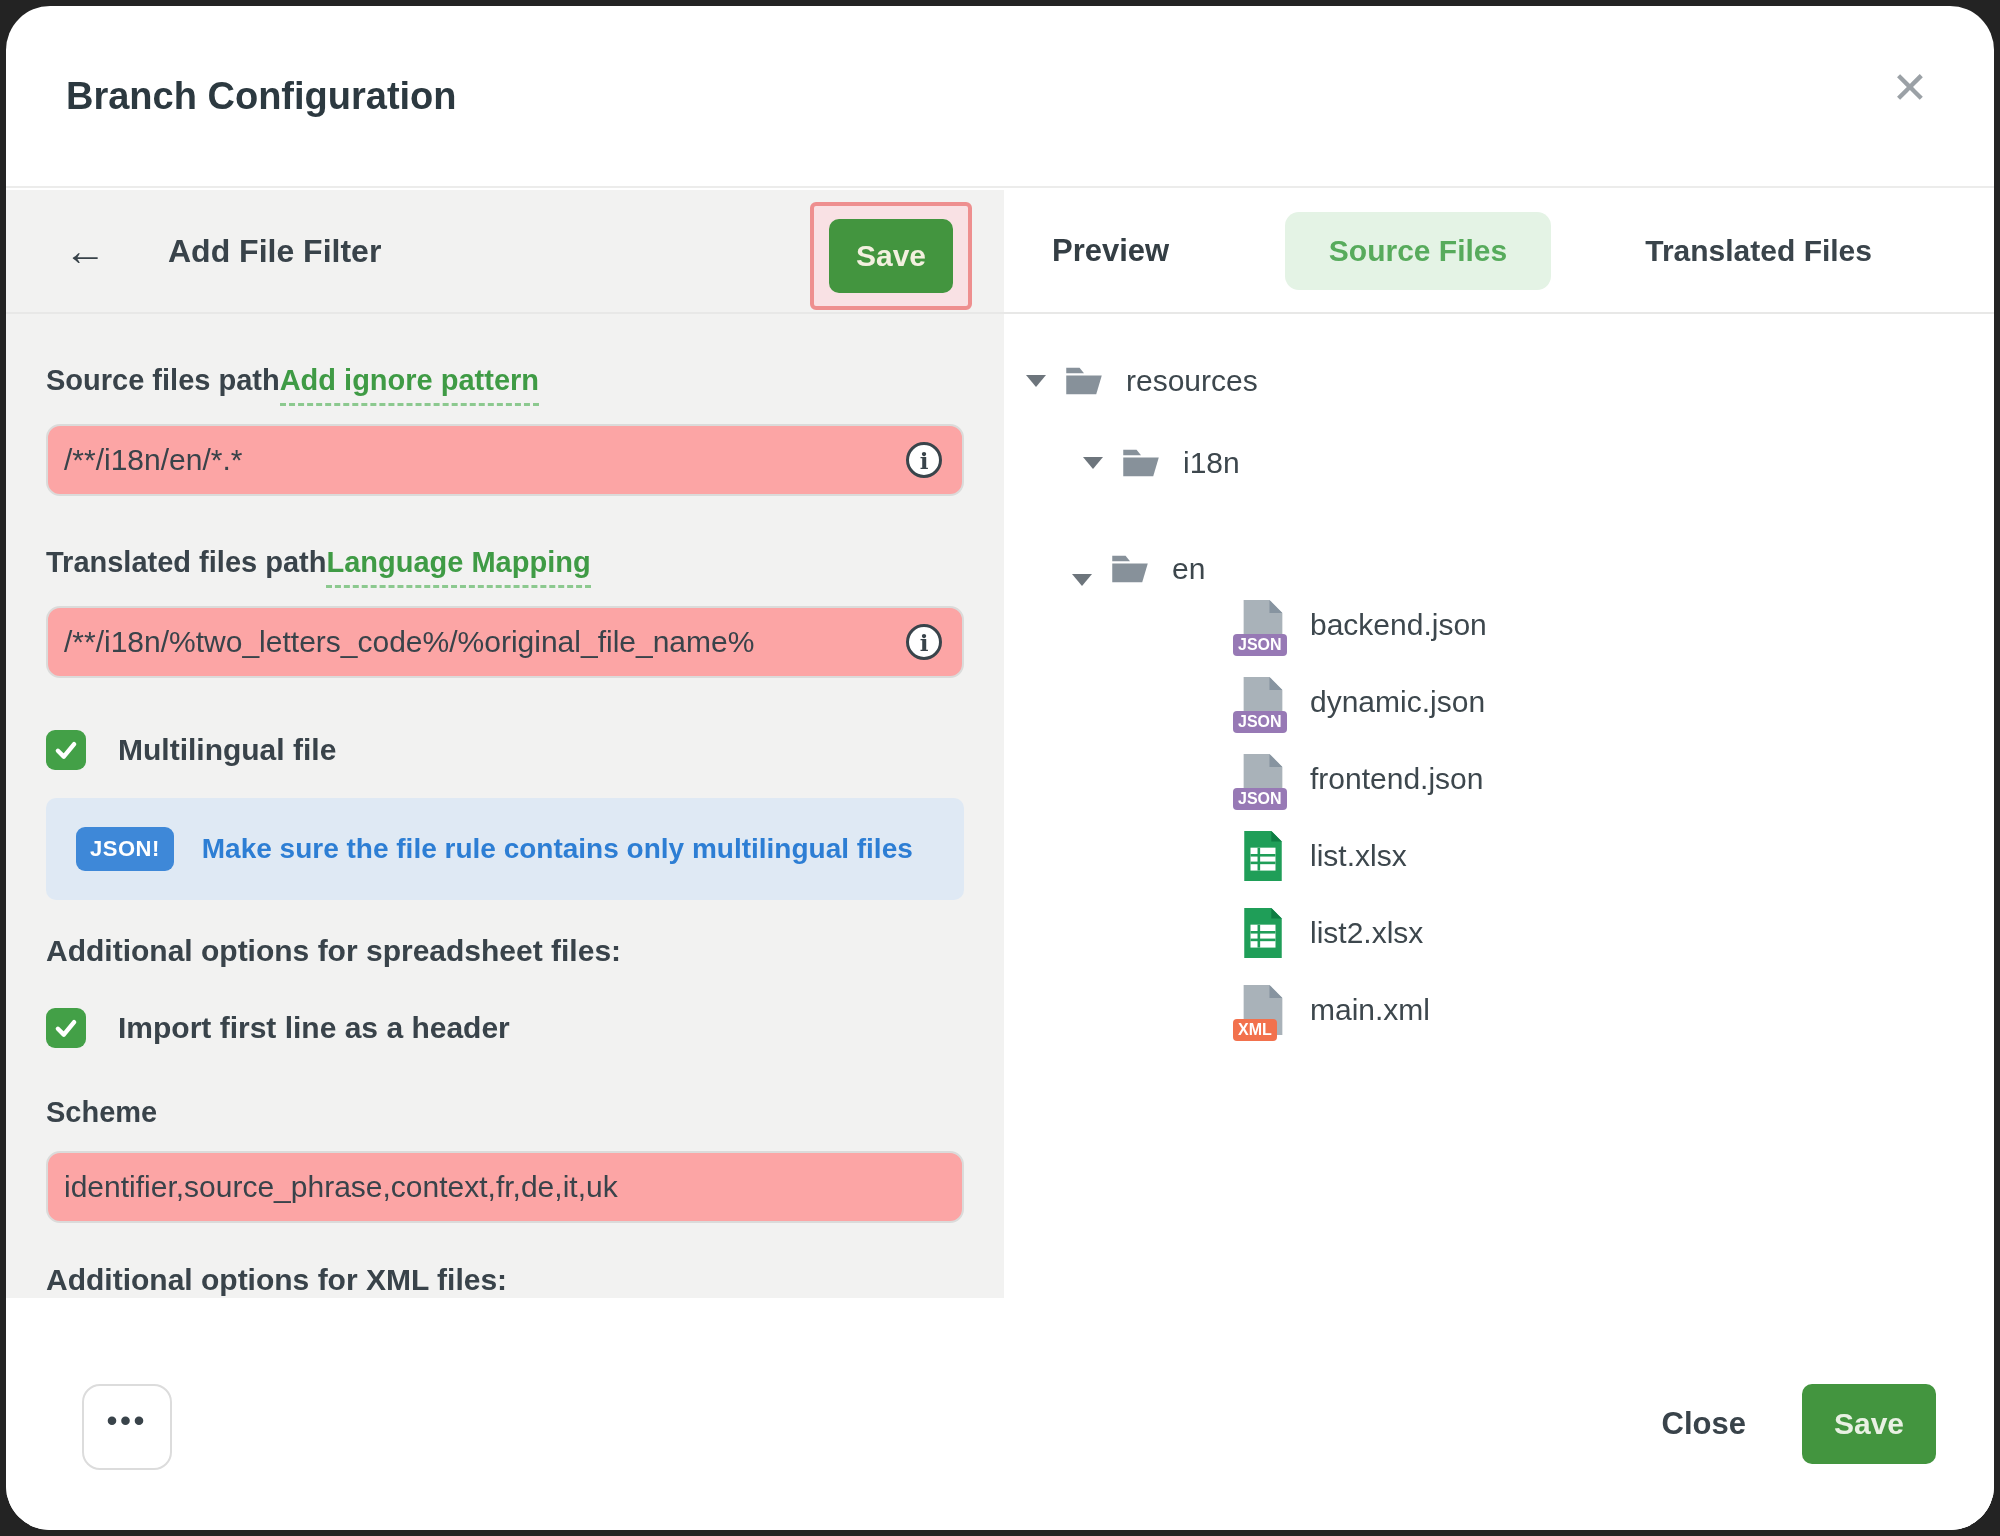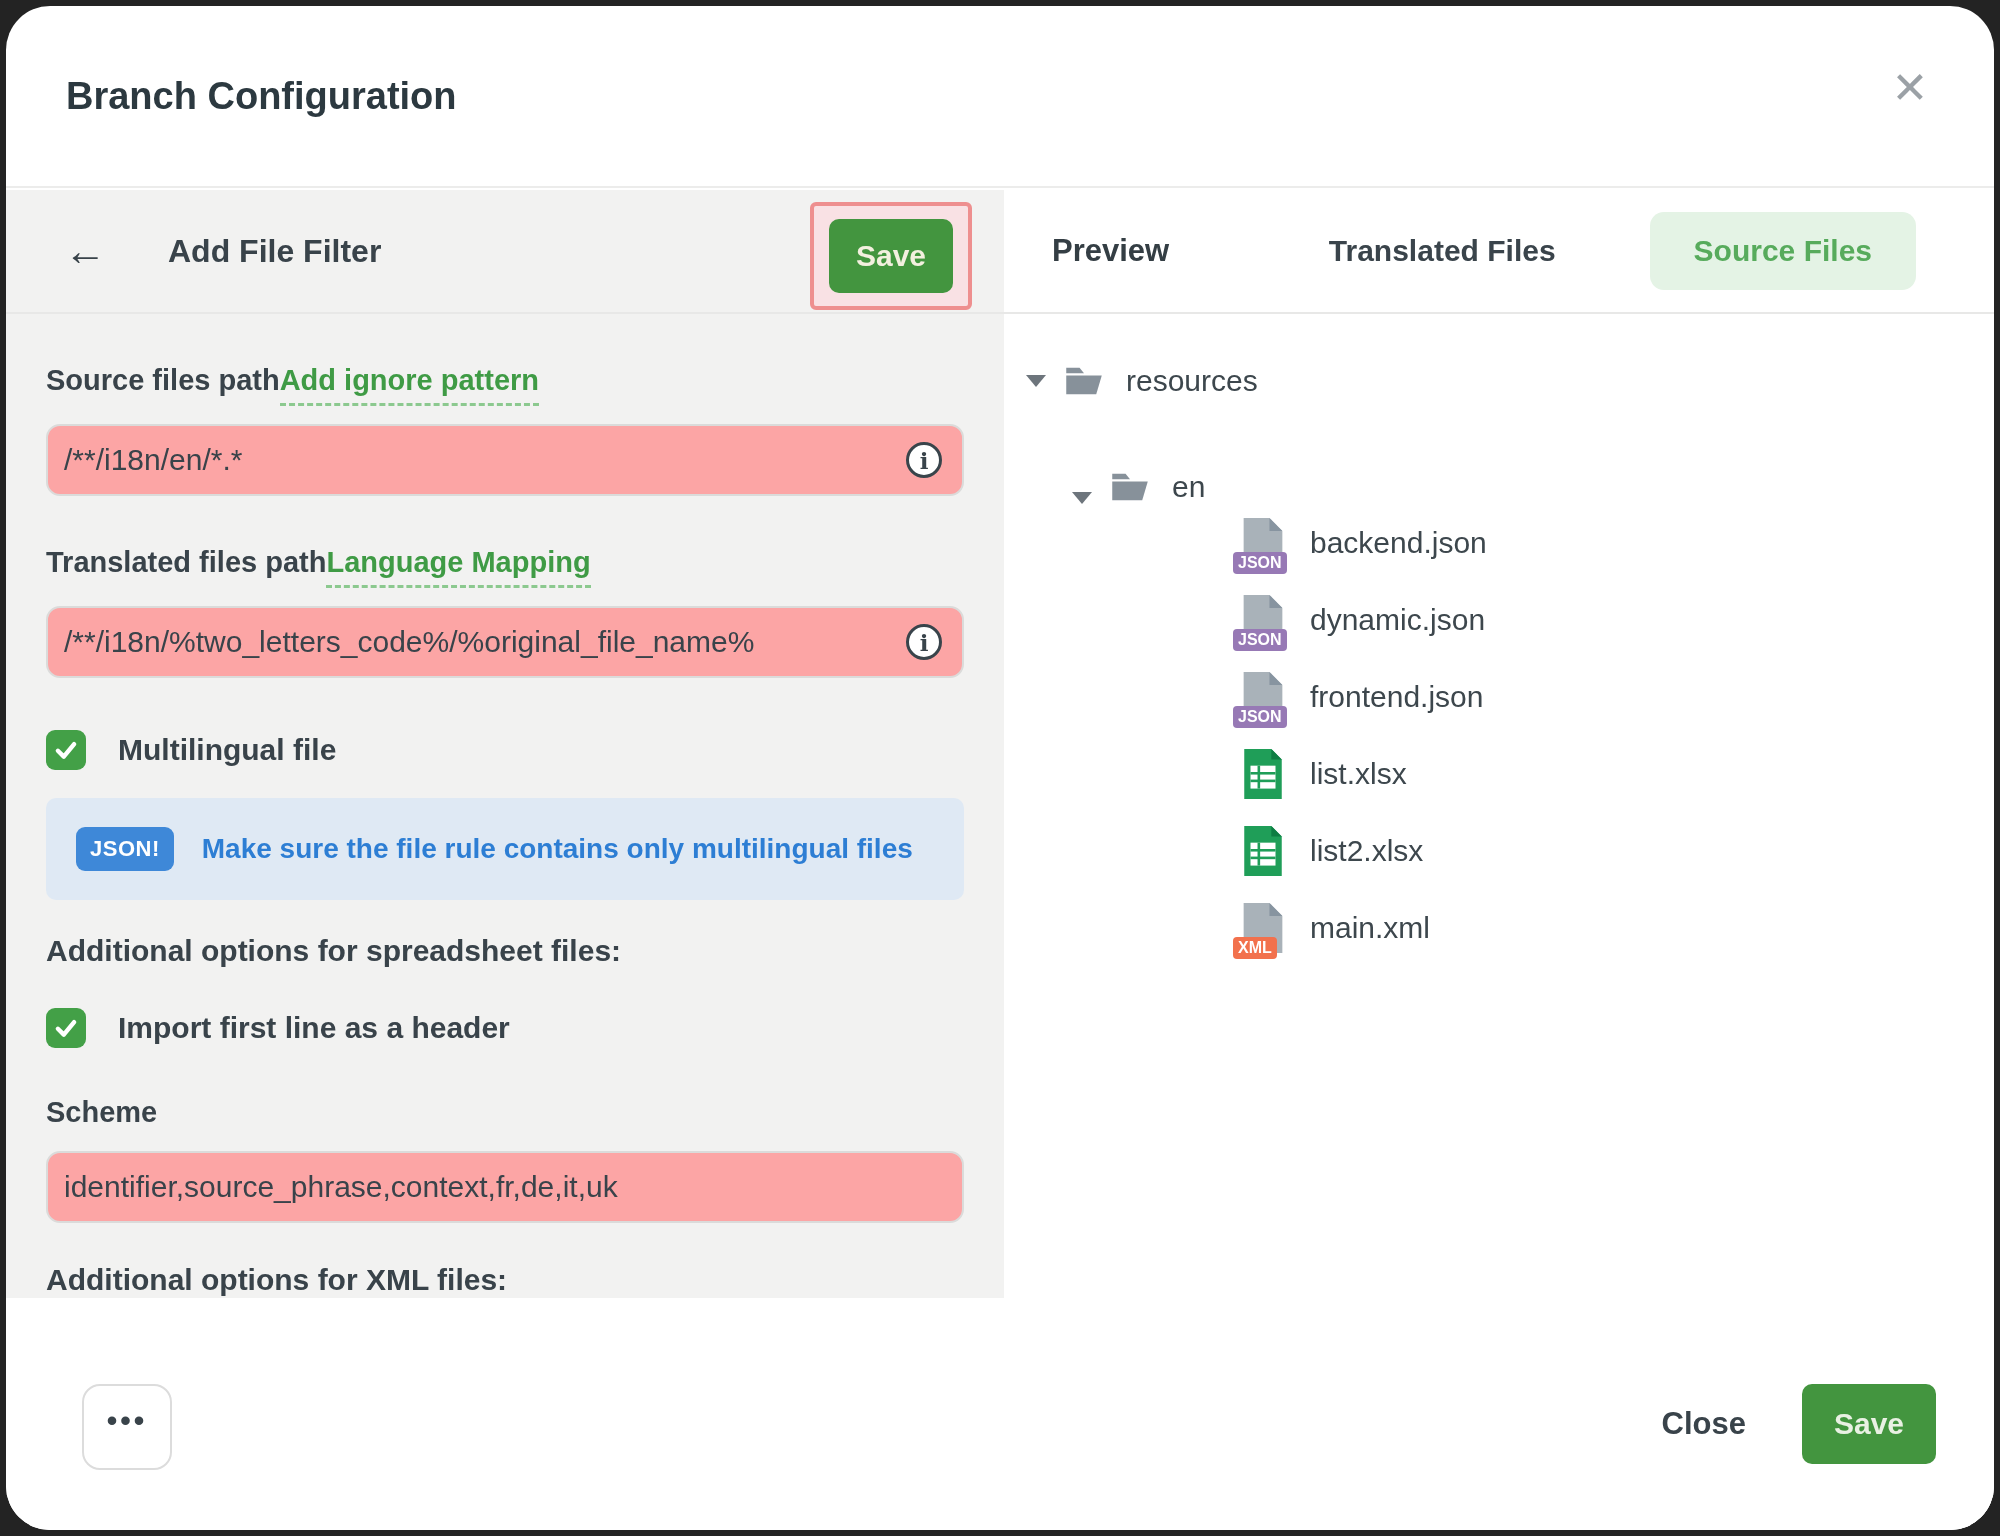--- a/index.html
+++ b/index.html
@@ -240,34 +240,42 @@
       </div>
 
       <div class="xml-heading">Additional options for XML files:</div>
     </div>
   </div>
 
   <div class="right-col">
     <div class="preview-header">
       <div class="preview-title">Preview</div>
       <div class="preview-tabs">
+        <button class="preview-tab active">Source Files</button>
         <button class="preview-tab">Translated Files</button>
-        <button class="preview-tab active">Source Files</button>
       </div>
     </div>
     <div class="tree">
   <div class="tree-row" style="padding-left: 22px;">
     <div class="caret"></div>
     <svg class="folder-icon" width="40" height="34" viewBox="0 0 36 30">
       <path fill="#87919a" d="M2 3 h12 l4 5 H2 z"></path>
       <path fill="#87919a" d="M2 10 h32 l-5 17 H2 z"></path>
     </svg>
     <div class="tree-label">resources</div>
   </div>
 
+  <div class="tree-row" style="padding-left: 79px;">
+    <div class="caret"></div>
+    <svg class="folder-icon" width="40" height="34" viewBox="0 0 36 30">
+      <path fill="#87919a" d="M2 3 h12 l4 5 H2 z"></path>
+      <path fill="#87919a" d="M2 10 h32 l-5 17 H2 z"></path>
+    </svg>
+    <div class="tree-label">i18n</div>
+  </div>
 
   <div class="tree-row" style="padding-left: 68px; align-items: flex-end;">
     <div class="caret"></div>
     <svg class="folder-icon" width="40" height="34" viewBox="0 0 36 30">
       <path fill="#87919a" d="M2 3 h12 l4 5 H2 z"></path>
       <path fill="#87919a" d="M2 10 h32 l-5 17 H2 z"></path>
     </svg>
     <div class="tree-label">en</div>
   </div>
 

